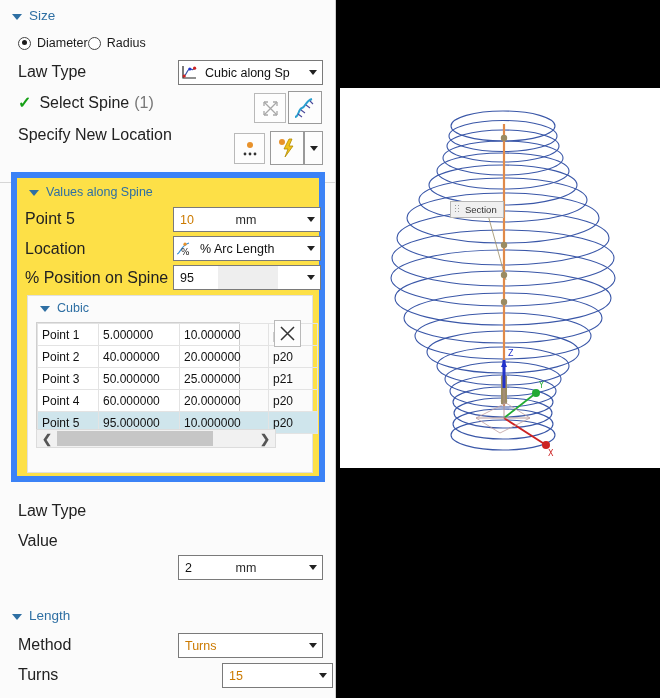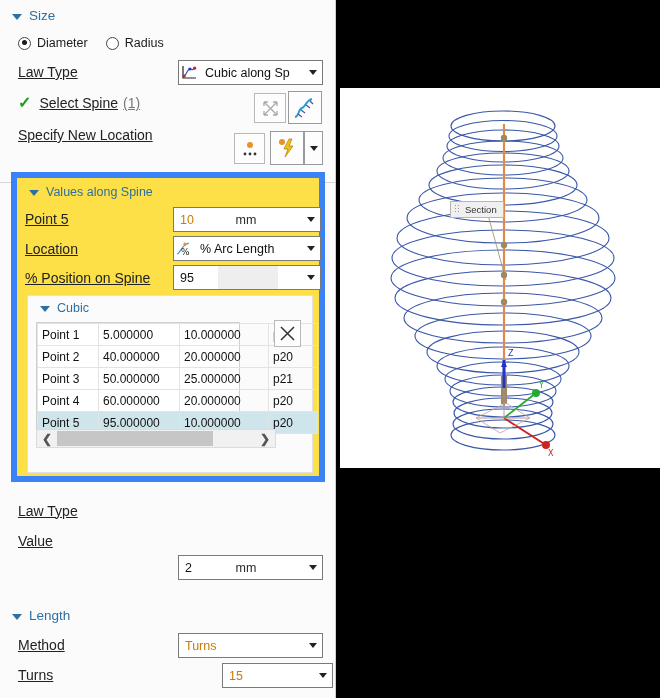--- a/index.html
+++ b/index.html
@@ -13,24 +13,24 @@
   .block.first{border-top:none;}
 
   .grp-head{display:flex;align-items:center;gap:7px;color:#2e6fa3;font-size:13.5px;
             padding:8px 0 6px 12px;user-select:none;}
   .grp-head .tri{width:0;height:0;border-left:5px solid transparent;border-right:5px solid transparent;
                  border-top:6px solid #2e6fa3;margin-top:2px;}
   .grp-head.sub{font-size:12.5px;padding-left:24px;padding-top:7px;padding-bottom:5px;}
   .grp-head.sub2{font-size:12.5px;padding-left:36px;padding-top:6px;padding-bottom:4px;}
 
   .row{display:flex;align-items:center;height:29px;padding-left:18px;box-sizing:border-box;}
-  .lbl{font-size:14px;color:#222;white-space:nowrap;text-decoration:underline;}
-
-  
-  .radios{display:flex;align-items:center;gap:18px;padding-left:18px;height:28px;}
+  .lbl{font-size:16px;color:#222;white-space:nowrap;}
+
+  
+  .radios{display:flex;align-items:center;padding-left:18px;height:28px;}
   .rad{display:flex;align-items:center;gap:6px;cursor:default;}
   .circ{width:13px;height:13px;border:1.4px solid #444;border-radius:50%;box-sizing:border-box;
         display:inline-block;position:relative;background:#fff;}
   .circ.on::after{content:"";position:absolute;left:2.5px;top:2.5px;width:5px;height:5px;border-radius:50%;background:#1b1b1b;}
 
   
   .ctl{position:absolute;box-sizing:border-box;height:25px;border:1px solid #7a7a7a;background:#fff;
        display:flex;align-items:center;font-size:12.5px;color:#111;}
   .ctl .txt{padding-left:6px;white-space:nowrap;overflow:hidden;}
   .ctl .ic{width:20px;min-width:20px;display:flex;align-items:center;justify-content:center;}

